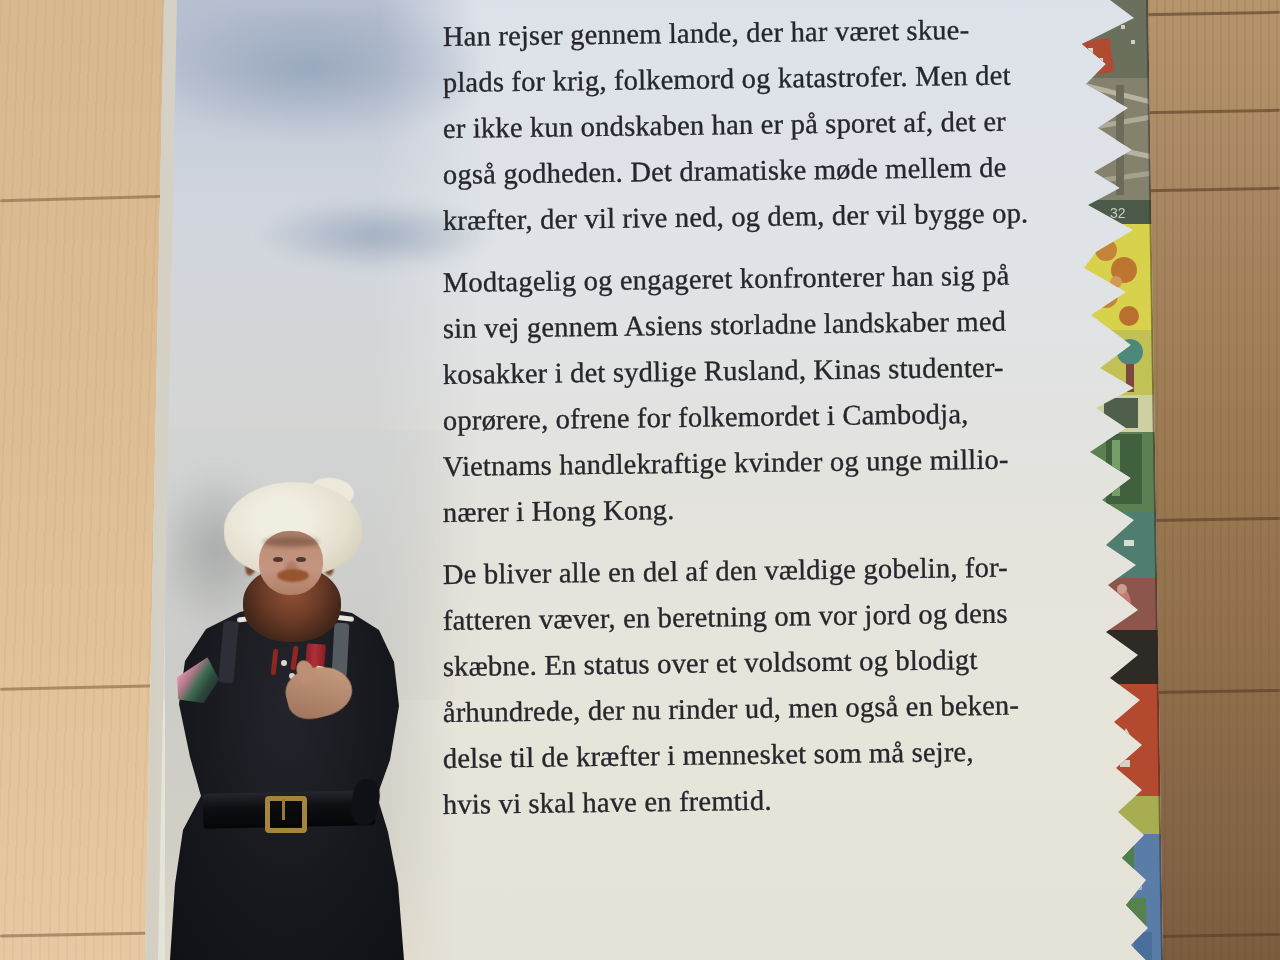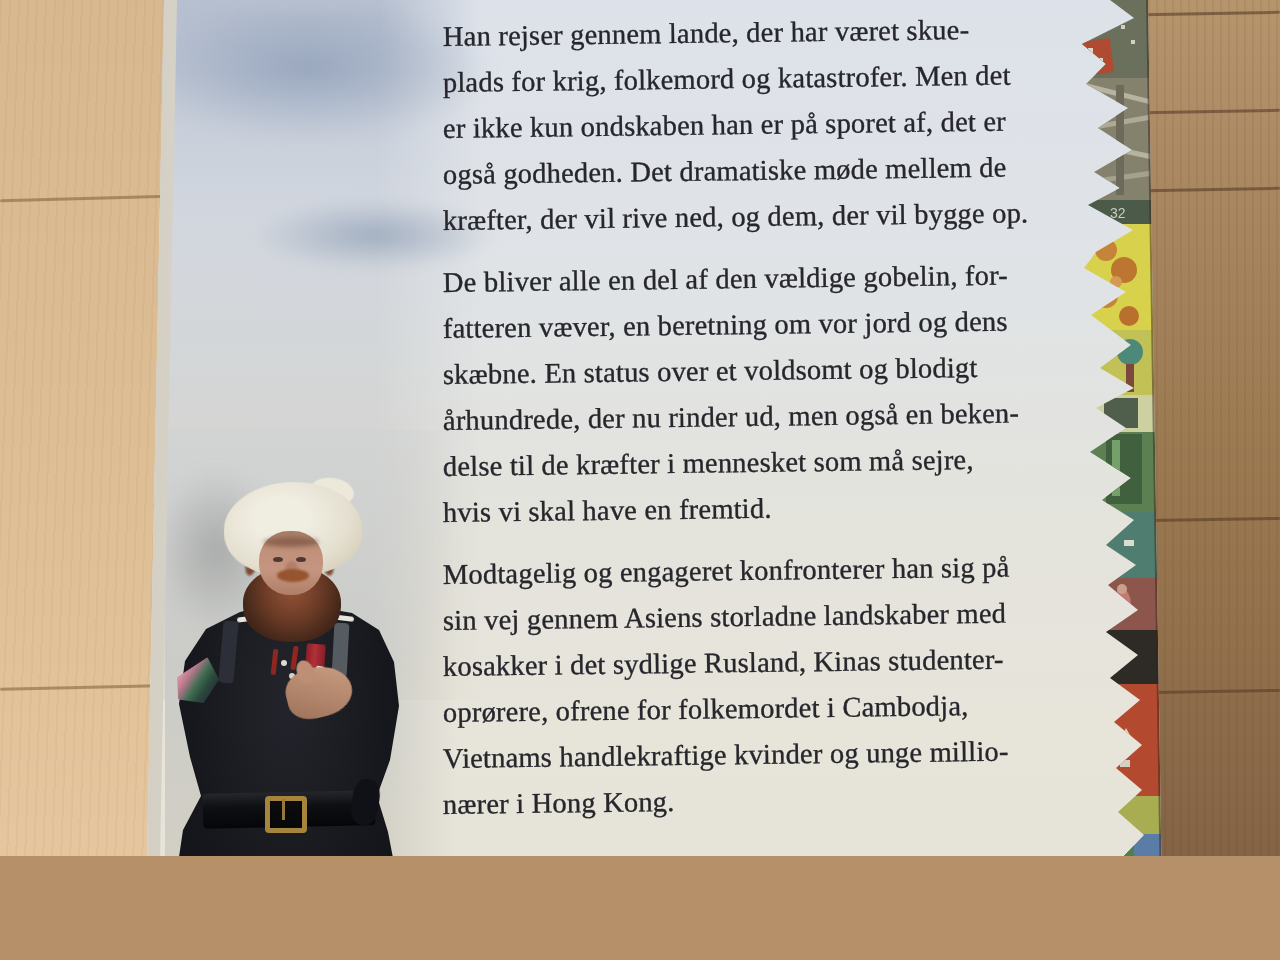--- a/index.html
+++ b/index.html
@@ -1,16 +1,16 @@
 <!DOCTYPE html>
 <html><head>
 <meta charset="utf-8">
 <style>
   html,body{margin:0;padding:0;background:#b69069;}
-  .stage{position:relative;width:1280px;height:856px;overflow:hidden;
+  .stage{position:relative;width:1280px;height:960px;overflow:hidden;
          font-family:"Liberation Serif","DejaVu Serif",serif;}
   .abs{position:absolute;}
 
   
   .wood-left{left:0;top:0;width:1280px;height:960px;
     background:linear-gradient(180deg,#d8b88e 0%,#dcbc92 35%,#e0c096 60%,#e5c59d 85%,#e7c8a1 100%);}
   .wood-left:after{content:"";position:absolute;inset:0;
     background:repeating-linear-gradient(92deg,rgba(120,85,50,.05) 0 2px,transparent 2px 9px);}
   .wood-right{left:1140px;top:0;width:140px;height:960px;
     background:linear-gradient(180deg,#b6956d 0%,#a88660 22%,#9c7a52 45%,#93714c 65%,#876648 85%,#7d5d40 100%);}
@@ -158,34 +158,34 @@
 
     <div class="abs text-block">
       <div class="para">
         <div class="l">Han rejser gennem lande, der har været skue-</div>
         <div class="l">plads for krig, folkemord og katastrofer. Men det</div>
         <div class="l">er ikke kun ondskaben han er på sporet af, det er</div>
         <div class="l">også godheden. Det dramatiske møde mellem de</div>
         <div class="l">kræfter, der vil rive ned, og dem, der vil bygge op.</div>
       </div>
       <div class="para">
+        <div class="l">Modtagelig og engageret konfronterer han sig på</div>
+        <div class="l">sin vej gennem Asiens storladne landskaber med</div>
+        <div class="l">kosakker i det sydlige Rusland, Kinas studenter-</div>
+        <div class="l">oprørere, ofrene for folkemordet i Cambodja,</div>
+        <div class="l">Vietnams handlekraftige kvinder og unge millio-</div>
+        <div class="l">nærer i Hong Kong.</div>
+      </div>
+      <div class="para">
         <div class="l">De bliver alle en del af den vældige gobelin, for-</div>
         <div class="l">fatteren væver, en beretning om vor jord og dens</div>
         <div class="l">skæbne. En status over et voldsomt og blodigt</div>
         <div class="l">århundrede, der nu rinder ud, men også en beken-</div>
         <div class="l">delse til de kræfter i mennesket som må sejre,</div>
         <div class="l">hvis vi skal have en fremtid.</div>
-      </div>
-      <div class="para">
-        <div class="l">Modtagelig og engageret konfronterer han sig på</div>
-        <div class="l">sin vej gennem Asiens storladne landskaber med</div>
-        <div class="l">kosakker i det sydlige Rusland, Kinas studenter-</div>
-        <div class="l">oprørere, ofrene for folkemordet i Cambodja,</div>
-        <div class="l">Vietnams handlekraftige kvinder og unge millio-</div>
-        <div class="l">nærer i Hong Kong.</div>
       </div>
     </div>
 
     <svg class="abs edge-strip" width="90" height="960" viewBox="0 0 90 960">
       <defs>
         <clipPath id="zig">
           <polygon points="34,0 58,18 6,44 30,64 10,84 52,108 22,128 56,150 18,172 44,188 12,205 57,230 20,252 8,268 50,292 15,315 55,345 24,368 58,388 20,408 50,428 14,452 55,478 26,500 58,520 30,545 60,565 32,585 62,610 30,632 62,655 34,678 64,700 38,722 66,745 40,768 66,790 42,812 68,835 46,858 70,880 50,905 72,928 55,945 70,960 87,960 72,0"></polygon>
         </clipPath>
       </defs>
       <g clip-path="url(#zig)">

